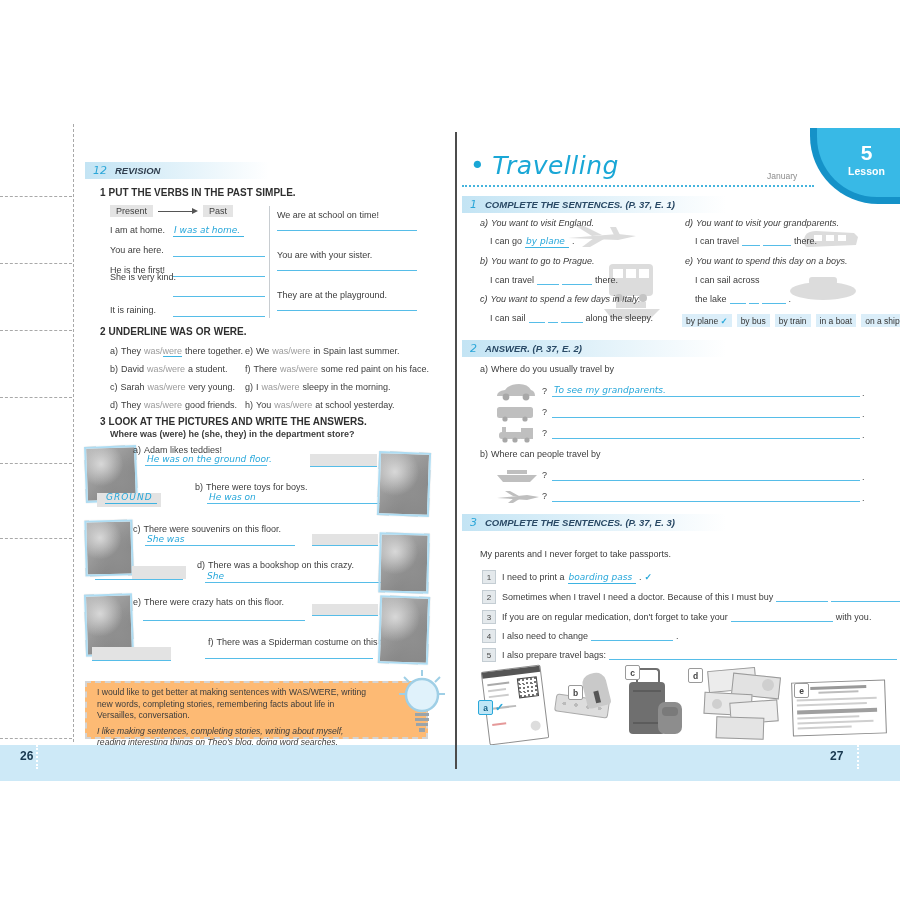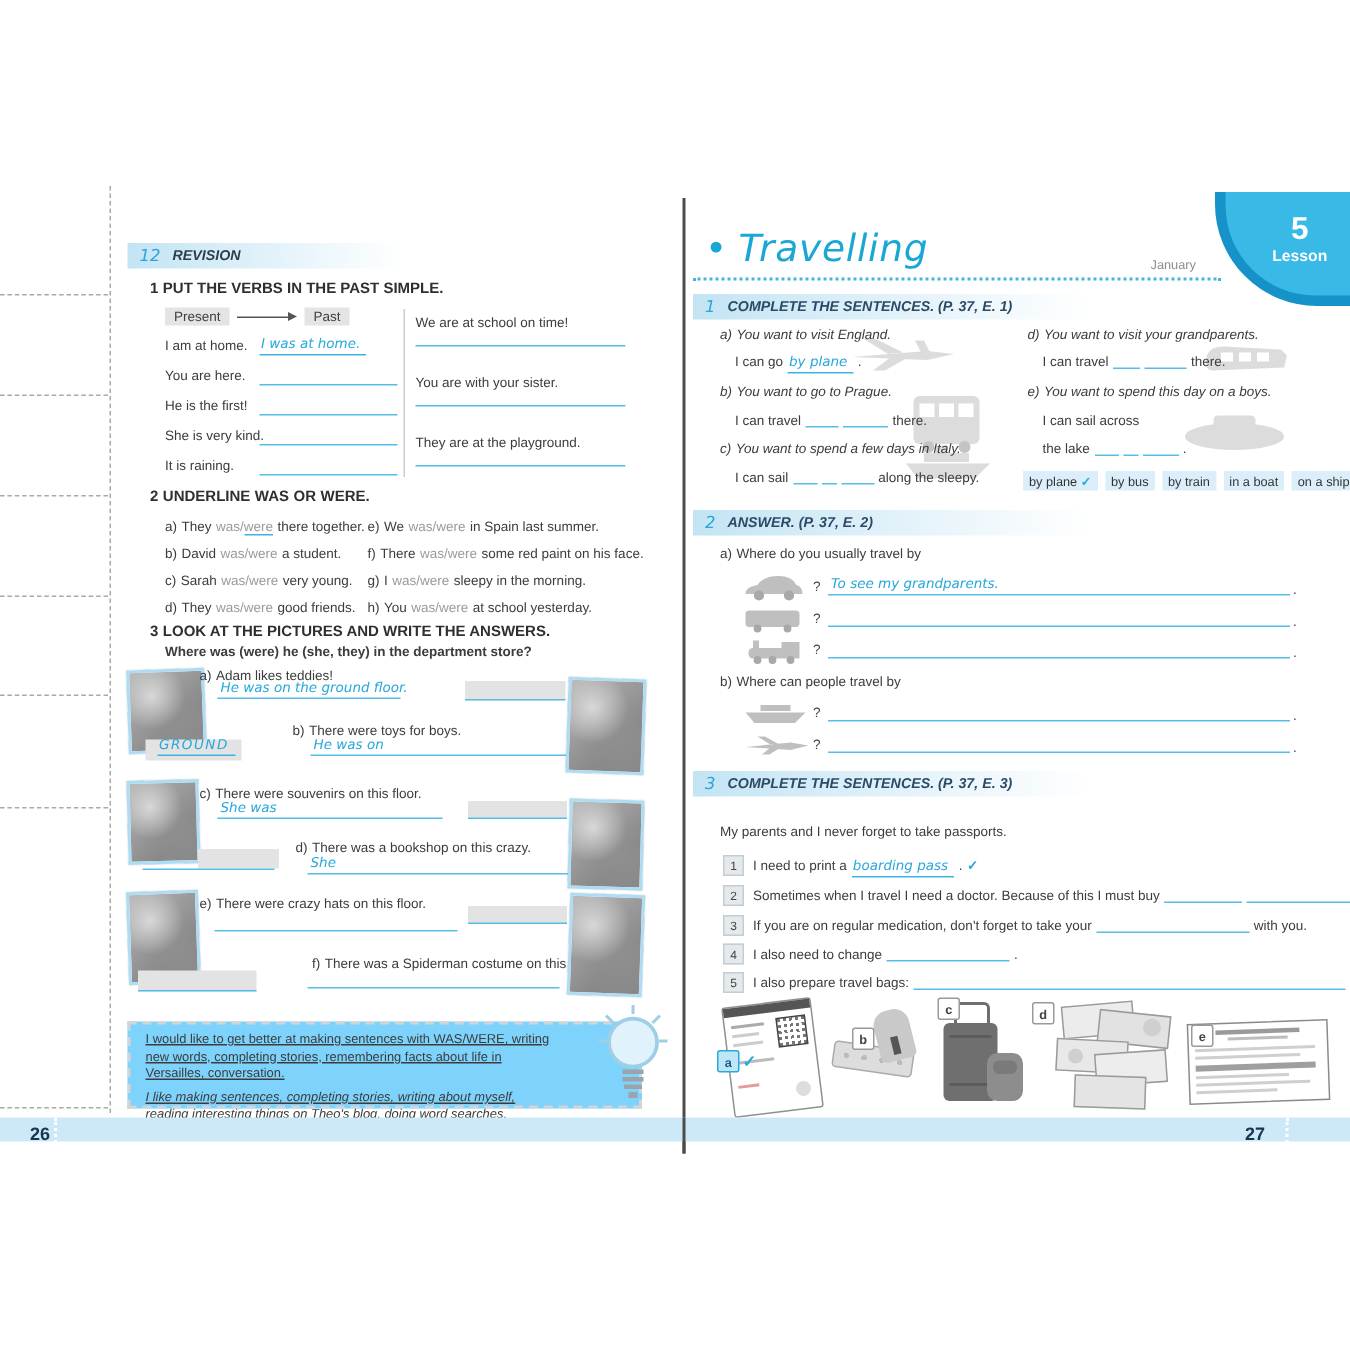--- a/index.html
+++ b/index.html
@@ -28,31 +28,31 @@
   .extitle{color:#2a4a66;font-weight:bold;font-style:italic;font-size:9.5px;white-space:nowrap;}
   .htitle{font-size:10px;font-weight:bold;color:#2f2f2f;white-space:nowrap;}
   .greybox{background:#e4e4e4;color:#3f3f3f;padding:1px 6px;font-size:9px;}
   .chip{background:#dbeef9;color:#333;padding:1.5px 4px;font-size:8.5px;white-space:nowrap;}
   .check{color:#29a8da;font-weight:bold;}
   .numbox{position:absolute;width:12px;height:12px;background:#e4e9ec;border:1px solid #c4cdd3;
           font-size:8px;color:#444;display:flex;align-items:center;justify-content:center;}
   .spine{position:absolute;left:455px;top:132px;width:1.5px;height:637px;background:#4c4c4c;}
   .cut-v{position:absolute;left:73px;top:124px;width:0;height:618px;border-left:1.5px dashed #a9a9a9;}
   .cut-h{position:absolute;left:0;width:72px;height:0;border-top:1.5px dashed #a9a9a9;}
-  .bottom-bar{position:absolute;left:0;top:745px;width:900px;height:16px;background:#cde9f7;}
+  .bottom-bar{position:absolute;left:0;top:745px;width:900px;height:36px;background:#cde9f7;}
   .pgnum{position:absolute;top:4px;font-size:12px;font-weight:bold;color:#17374f;}
   .dotline{position:absolute;border-bottom:2.5px dotted #45b4dd;}
   .wdot{position:absolute;top:0;height:24px;border-left:2px dotted #ffffff;}
   .badge-outer{position:absolute;left:810px;top:128px;width:92px;height:76px;background:#1592c8;
                border-radius:0 0 0 68px;}
   .badge-inner{position:absolute;left:7px;top:0;right:0;bottom:7px;background:#38b9e6;
                border-radius:0 0 0 60px;color:#fff;text-align:center;}
   .badge-inner .n5{font-size:21px;font-weight:bold;margin-top:13px;margin-left:14px;}
   .badge-inner .lbl{font-size:10.5px;font-weight:bold;margin-left:14px;}
-  .tipbox{position:absolute;border:2px dashed #d4d4d4;background:#7dd3fc;box-sizing:border-box;text-decoration:underline;}
+  .tipbox{position:absolute;border:2px dashed #d4d4d4;background:#fdba74;box-sizing:border-box;}
   .tipbox .tx{font-size:8.6px;line-height:1.35;color:#3c3c3c;margin:4px 54px 0 10px;white-space:normal;}
   .veh{position:absolute;opacity:1;}
   .title-hand{font-family:"DejaVu Sans",sans-serif;font-style:italic;color:#1aa7d6;font-size:25px;
               letter-spacing:.5px;white-space:nowrap;}
   .arrow{display:inline-flex;align-items:center;margin:0 2px;}
   .arrow .al{width:34px;height:0;border-top:1.5px solid #555;}
   .arrow .ah{width:0;height:0;border-left:6px solid #555;border-top:3.5px solid transparent;border-bottom:3.5px solid transparent;}
   .u-cyan{border-bottom:1.3px solid #3db3e2;}
   .coldiv{position:absolute;border-left:1px solid #c8cdd1;}
   .imgchip{position:absolute;width:13px;height:13px;background:#fff;border:1px solid #9a9a9a;border-radius:2px;
@@ -99,21 +99,21 @@
     </div>
     <span class="hand hand-u abs" style="left:88px;top:65px">I was at home.</span>
     <div class="row" style="left:25px;top:85px">
       <span class="t">You are here.</span>
     </div>
     <div class="line" style="left:88px;top:84px;width:92px;height:12px"></div>
     <div class="row" style="left:25px;top:105px">
       <span class="t">He is the first!</span>
     </div>
     <div class="line" style="left:88px;top:104px;width:92px;height:12px"></div>
-    <div class="row" style="left:25px;top:125px">
+    <div class="row" style="left:25px;top:112px">
       <span class="t">She is very kind.</span>
     </div>
     <div class="line" style="left:88px;top:124px;width:92px;height:12px"></div>
     <div class="row" style="left:25px;top:145px">
       <span class="t">It is raining.</span>
     </div>
     <div class="line" style="left:88px;top:144px;width:92px;height:12px"></div>
 
     <div class="coldiv" style="left:184px;top:46px;height:112px"></div>
 

